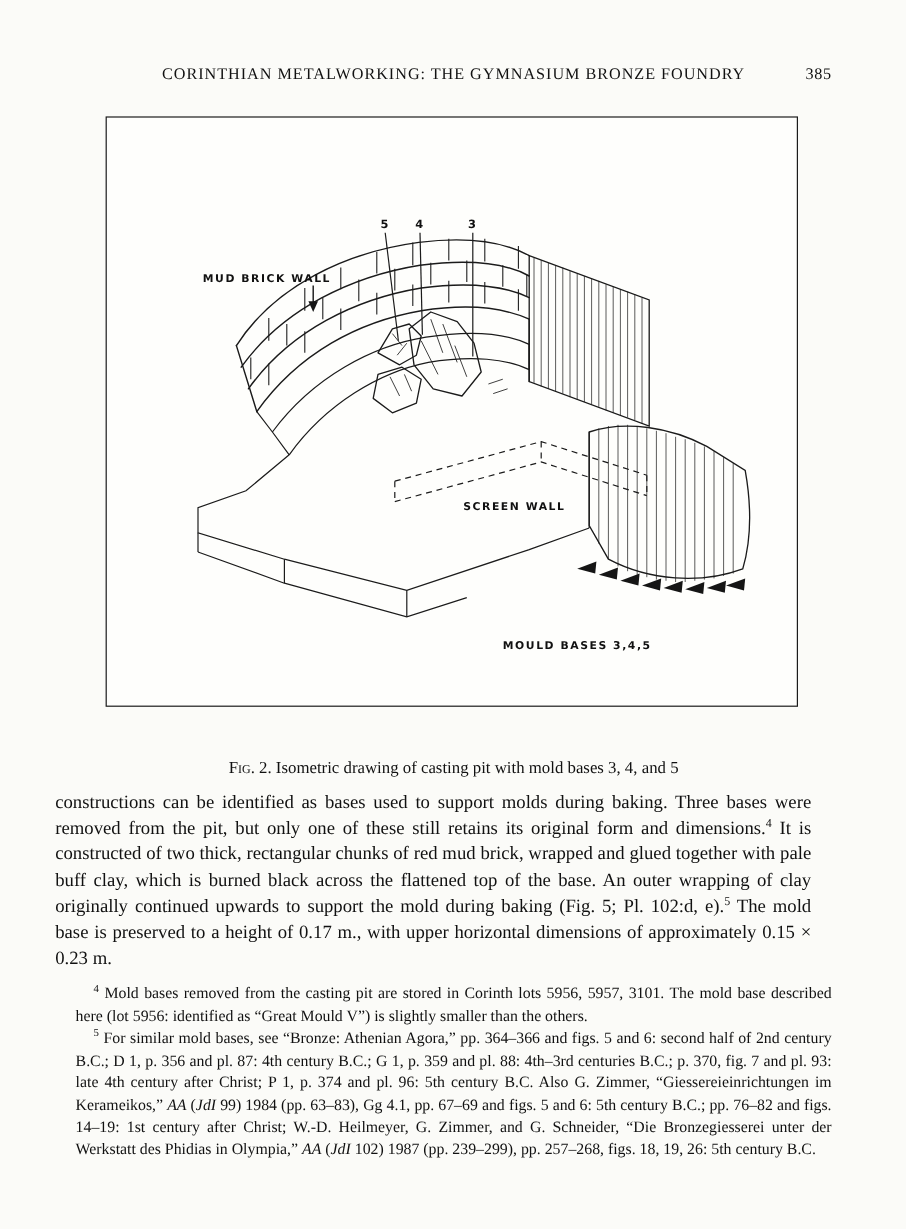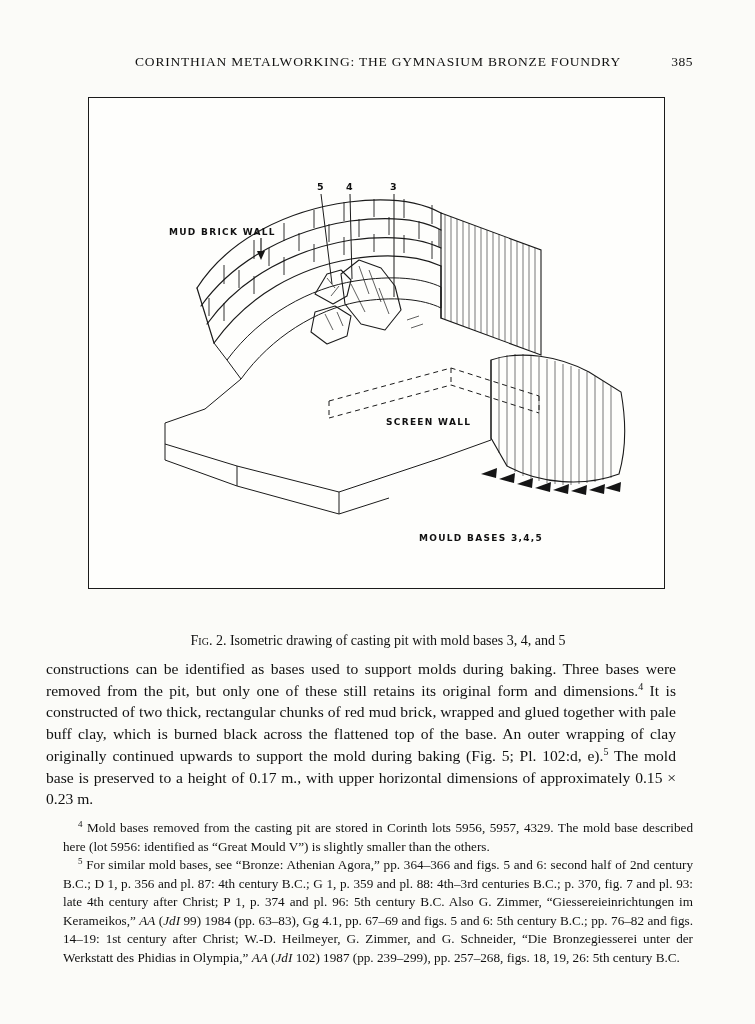--- a/index.html
+++ b/index.html
@@ -155,17 +155,17 @@
 
   <div class="fig-caption">
     <span class="fig-label">Fig. 2.</span><span> Isometric drawing of casting pit with mold bases 3, 4, and 5</span>
   </div>
 
   <div class="body-text">
     <span>constructions can be identified as bases used to support molds during baking. Three bases were removed from the pit, but only one of these still retains its original form and dimensions.</span><sup>4</sup><span> It is constructed of two thick, rectangular chunks of red mud brick, wrapped and glued together with pale buff clay, which is burned black across the flattened top of the base. An outer wrapping of clay originally continued upwards to support the mold during baking (Fig. 5; Pl. 102:d, e).</span><sup>5</sup><span> The mold base is preserved to a height of 0.17 m., with upper horizontal dimensions of approximately 0.15 × 0.23 m.</span>
   </div>
 
   <div class="footnotes">
-    <p class="footnote"><sup>4</sup><span> Mold bases removed from the casting pit are stored in Corinth lots 5956, 5957, 4329. The mold base described here (lot 5956: identified as “Great Mould V”) is slightly smaller than the others.</span></p>
+    <p class="footnote"><sup>4</sup><span> Mold bases removed from the casting pit are stored in Corinth lots 5956, 5957, 3101. The mold base described here (lot 5956: identified as “Great Mould V”) is slightly smaller than the others.</span></p>
     <p class="footnote"><sup>5</sup><span> For similar mold bases, see “Bronze: Athenian Agora,” pp. 364–366 and figs. 5 and 6: second half of 2nd century B.C.; D 1, p. 356 and pl. 87: 4th century B.C.; G 1, p. 359 and pl. 88: 4th–3rd centuries B.C.; p. 370, fig. 7 and pl. 93: late 4th century after Christ; P 1, p. 374 and pl. 96: 5th century B.C. Also G. Zimmer, “Giessereieinrichtungen im Kerameikos,” </span><span class="it">AA</span><span> (</span><span class="it">JdI</span><span> 99) 1984 (pp. 63–83), Gg 4.1, pp. 67–69 and figs. 5 and 6: 5th century B.C.; pp. 76–82 and figs. 14–19: 1st century after Christ; W.-D. Heilmeyer, G. Zimmer, and G. Schneider, “Die Bronzegiesserei unter der Werkstatt des Phidias in Olympia,” </span><span class="it">AA</span><span> (</span><span class="it">JdI</span><span> 102) 1987 (pp. 239–299), pp. 257–268, figs. 18, 19, 26: 5th century B.C.</span></p>
   </div>
 
 </div>
 
 </body></html>

